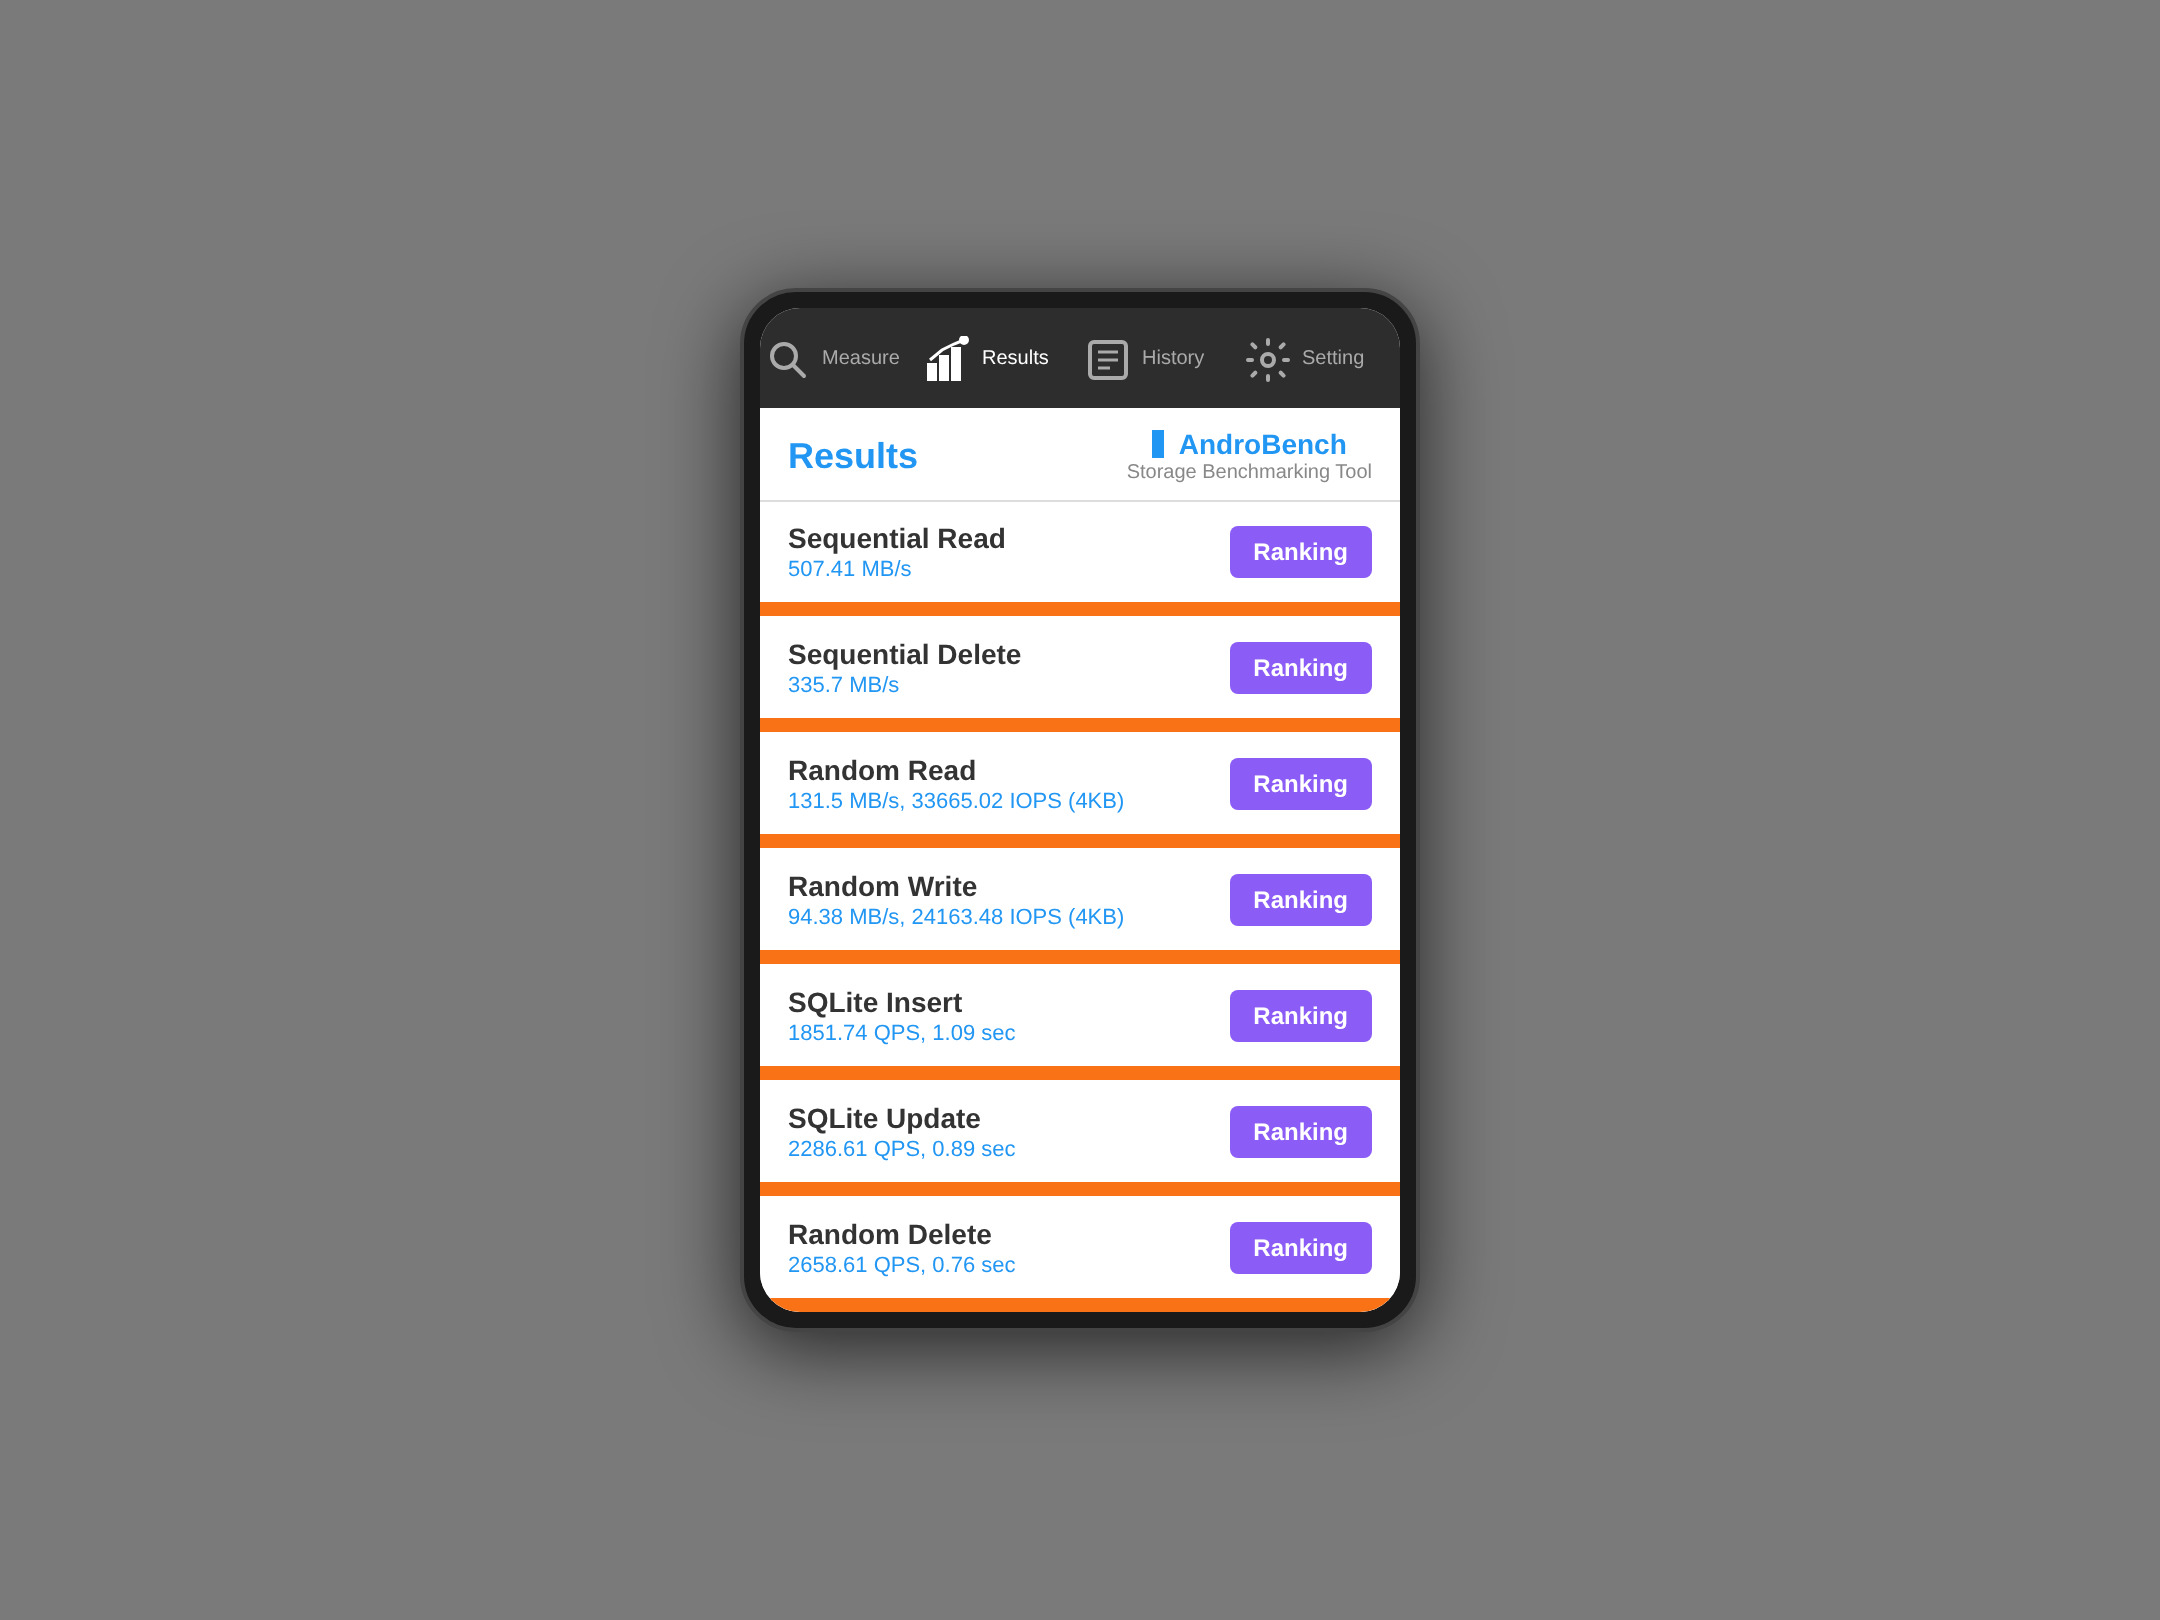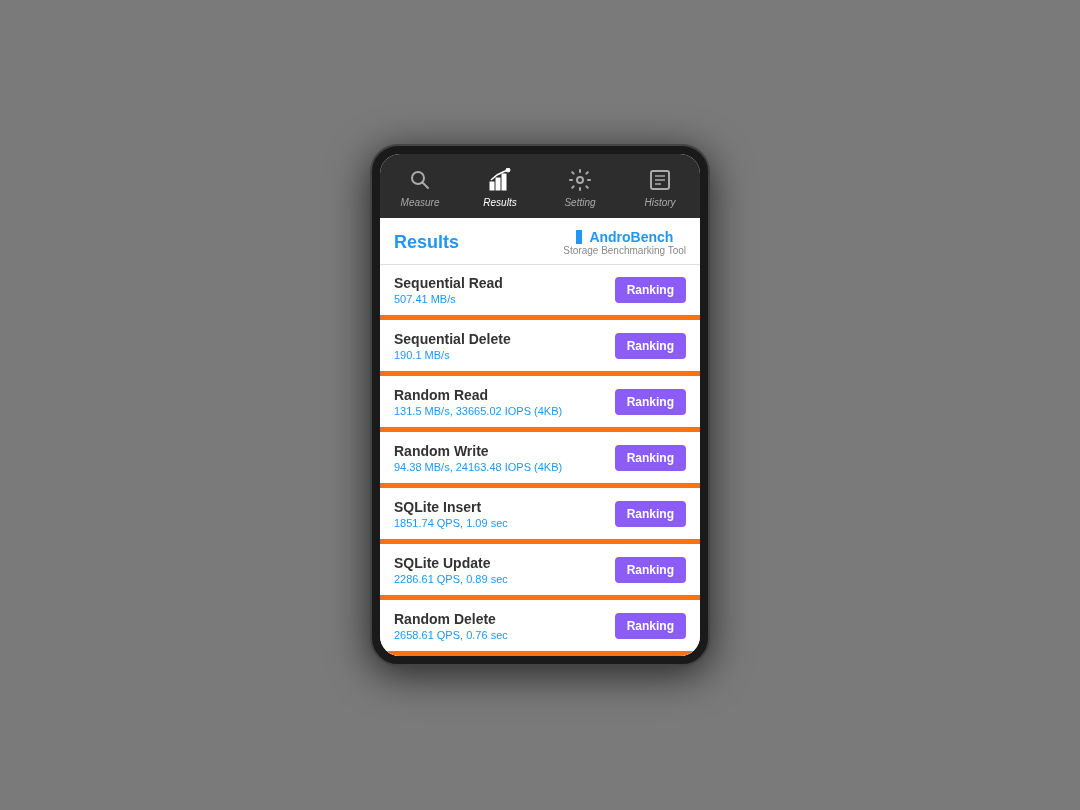--- a/index.html
+++ b/index.html
@@ -32,26 +32,25 @@
     
     .nav-bar {
       display: flex;
       background: #2d2d2d;
       padding: 8px 0 6px;
     }
 
     .nav-item {
       flex: 1;
       display: flex;
-      flex-direction: column;
+      flex-direction: row;
       align-items: center;
       gap: 3px;
       cursor: pointer;
       padding: 4px 0;
-      font-style: italic;
     }
 
     .nav-item.active .nav-icon svg path,
     .nav-item.active .nav-icon svg rect,
     .nav-item.active .nav-icon svg circle,
     .nav-item.active .nav-icon svg polygon {
       fill: #ffffff;
       stroke: #ffffff;
     }
 
@@ -123,21 +122,21 @@
       flex-direction: column;
       gap: 1px;
     }
 
     .bench-row {
       background: #fff;
       display: flex;
       justify-content: space-between;
       align-items: center;
       padding: 10px 14px;
-      border-bottom: 5px solid #f97316;
+      border-bottom: 7px solid #f97316;
     }
 
     .bench-info {
       flex: 1;
     }
 
     .bench-name {
       font-size: 14px;
       font-weight: bold;
       color: #333;
@@ -188,37 +187,37 @@
             <polyline points="3,12 9,7 15,4 20,2" stroke="#fff" stroke-width="1.5" fill="none"></polyline>
             <circle cx="20" cy="2" r="2" fill="#fff"></circle>
           </svg>
         </div>
         <span class="nav-label">Results</span>
       </div>
 
       <div class="nav-item">
         <div class="nav-icon">
           <svg width="24" height="24" viewBox="0 0 24 24" fill="none">
-            <circle cx="12" cy="12" r="3" stroke="#aaa" stroke-width="2"></circle>
-            <path d="M12 2v2M12 20v2M4.22 4.22l1.42 1.42M18.36 18.36l1.42 1.42M2 12h2M20 12h2M4.22 19.78l1.42-1.42M18.36 5.64l1.42-1.42" stroke="#aaa" stroke-width="2" stroke-linecap="round"></path>
-          </svg>
-        </div>
-        <span class="nav-label">Setting</span>
-      </div>
-
-      <div class="nav-item">
-        <div class="nav-icon">
-          <svg width="24" height="24" viewBox="0 0 24 24" fill="none">
             <rect x="3" y="3" width="18" height="18" rx="2" stroke="#aaa" stroke-width="2"></rect>
             <line x1="7" y1="8" x2="17" y2="8" stroke="#aaa" stroke-width="1.5"></line>
             <line x1="7" y1="12" x2="17" y2="12" stroke="#aaa" stroke-width="1.5"></line>
             <line x1="7" y1="16" x2="13" y2="16" stroke="#aaa" stroke-width="1.5"></line>
           </svg>
         </div>
         <span class="nav-label">History</span>
+      </div>
+
+      <div class="nav-item">
+        <div class="nav-icon">
+          <svg width="24" height="24" viewBox="0 0 24 24" fill="none">
+            <circle cx="12" cy="12" r="3" stroke="#aaa" stroke-width="2"></circle>
+            <path d="M12 2v2M12 20v2M4.22 4.22l1.42 1.42M18.36 18.36l1.42 1.42M2 12h2M20 12h2M4.22 19.78l1.42-1.42M18.36 5.64l1.42-1.42" stroke="#aaa" stroke-width="2" stroke-linecap="round"></path>
+          </svg>
+        </div>
+        <span class="nav-label">Setting</span>
       </div>
 
     </div>
 
     <div class="results-header">
       <span class="results-title">Results</span>
       <div class="brand-logo">
         <div>
           <span class="brand-bar"></span>
           <span class="brand-name">
@@ -233,21 +232,21 @@
     <div class="bench-row">
           <div class="bench-info">
             <div class="bench-name">Sequential Read</div>
             <div class="bench-value">507.41 MB/s</div>
           </div>
           <button class="ranking-btn">Ranking</button>
         </div>
         <div class="bench-row">
           <div class="bench-info">
             <div class="bench-name">Sequential Delete</div>
-            <div class="bench-value">190.1 MB/s</div>
+            <div class="bench-value">335.7 MB/s</div>
           </div>
           <button class="ranking-btn">Ranking</button>
         </div>
         <div class="bench-row">
           <div class="bench-info">
             <div class="bench-name">Random Read</div>
             <div class="bench-value">131.5 MB/s, 33665.02 IOPS (4KB)</div>
           </div>
           <button class="ranking-btn">Ranking</button>
         </div>

